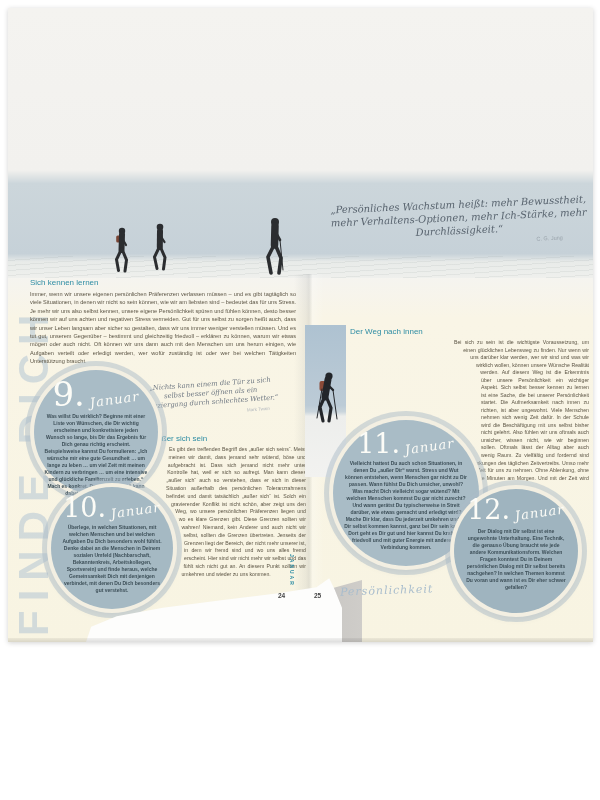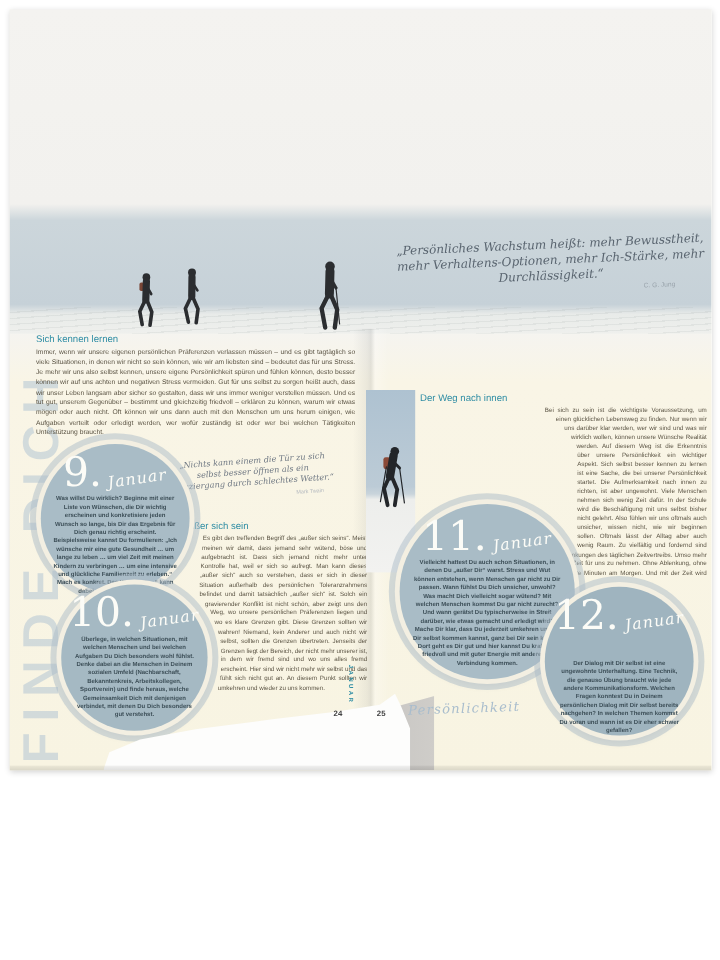--- a/index.html
+++ b/index.html
@@ -50,25 +50,25 @@
   .quote-mid .attr{display:block;font-family:"Liberation Sans",sans-serif;font-style:normal;
     font-size:4.5px;color:#b3b8be;text-align:right;padding-right:10px;margin-top:2px;}
 
   
   .day-circle{position:absolute;border-radius:50%;background:#a9bcc6;z-index:3;
     box-shadow:0 0 0 4px #f3efe2,0 0 0 9px rgba(172,188,199,0.5),0 3px 8px rgba(90,100,110,0.25);
     display:flex;flex-direction:column;align-items:center;text-align:center;}
   .c9{left:26px;top:362px;width:124px;height:124px;}
   .c10{left:43px;top:479px;width:122px;height:122px;background:#a5b9c3;align-items:center;}
   .c11{left:325px;top:412px;width:146px;height:146px;}
-  .c12{left:446px;top:481px;width:124px;height:124px;background:#9fb4bf;z-index:4;justify-content:space-between;}
+  .c12{left:446px;top:481px;width:124px;height:124px;background:#9fb4bf;z-index:4;}
   .day-head{display:flex;align-items:flex-end;justify-content:center;margin-top:10px;color:#fcfcf7;}
   .c11 .day-head{margin-top:13px;}
   .day-num{font-family:"DejaVu Serif",serif;font-size:34px;line-height:0.85;}
-  .c10 .day-num,.c11 .day-num,.c12 .day-num{font-size:34px;}
+  .c10 .day-num,.c11 .day-num,.c12 .day-num{font-size:27px;}
   .day-month{font-family:"DejaVu Serif",serif;font-style:italic;font-size:13px;margin-left:5px;
     letter-spacing:1px;transform:rotate(-8deg) translateY(-2px);}
   .day-body{font-size:5px;font-weight:bold;color:#3d4f58;line-height:1.4;margin-top:4px;}
   .c9 .day-body{width:104px;}
   .c10 .day-body{width:102px;}
   .c11 .day-body{width:124px;}
   .c12 .day-body{width:100px;margin-top:6px;}
 
   
   .big-title{position:absolute;left:316px;top:279px;width:268px;text-align:center;z-index:2;

